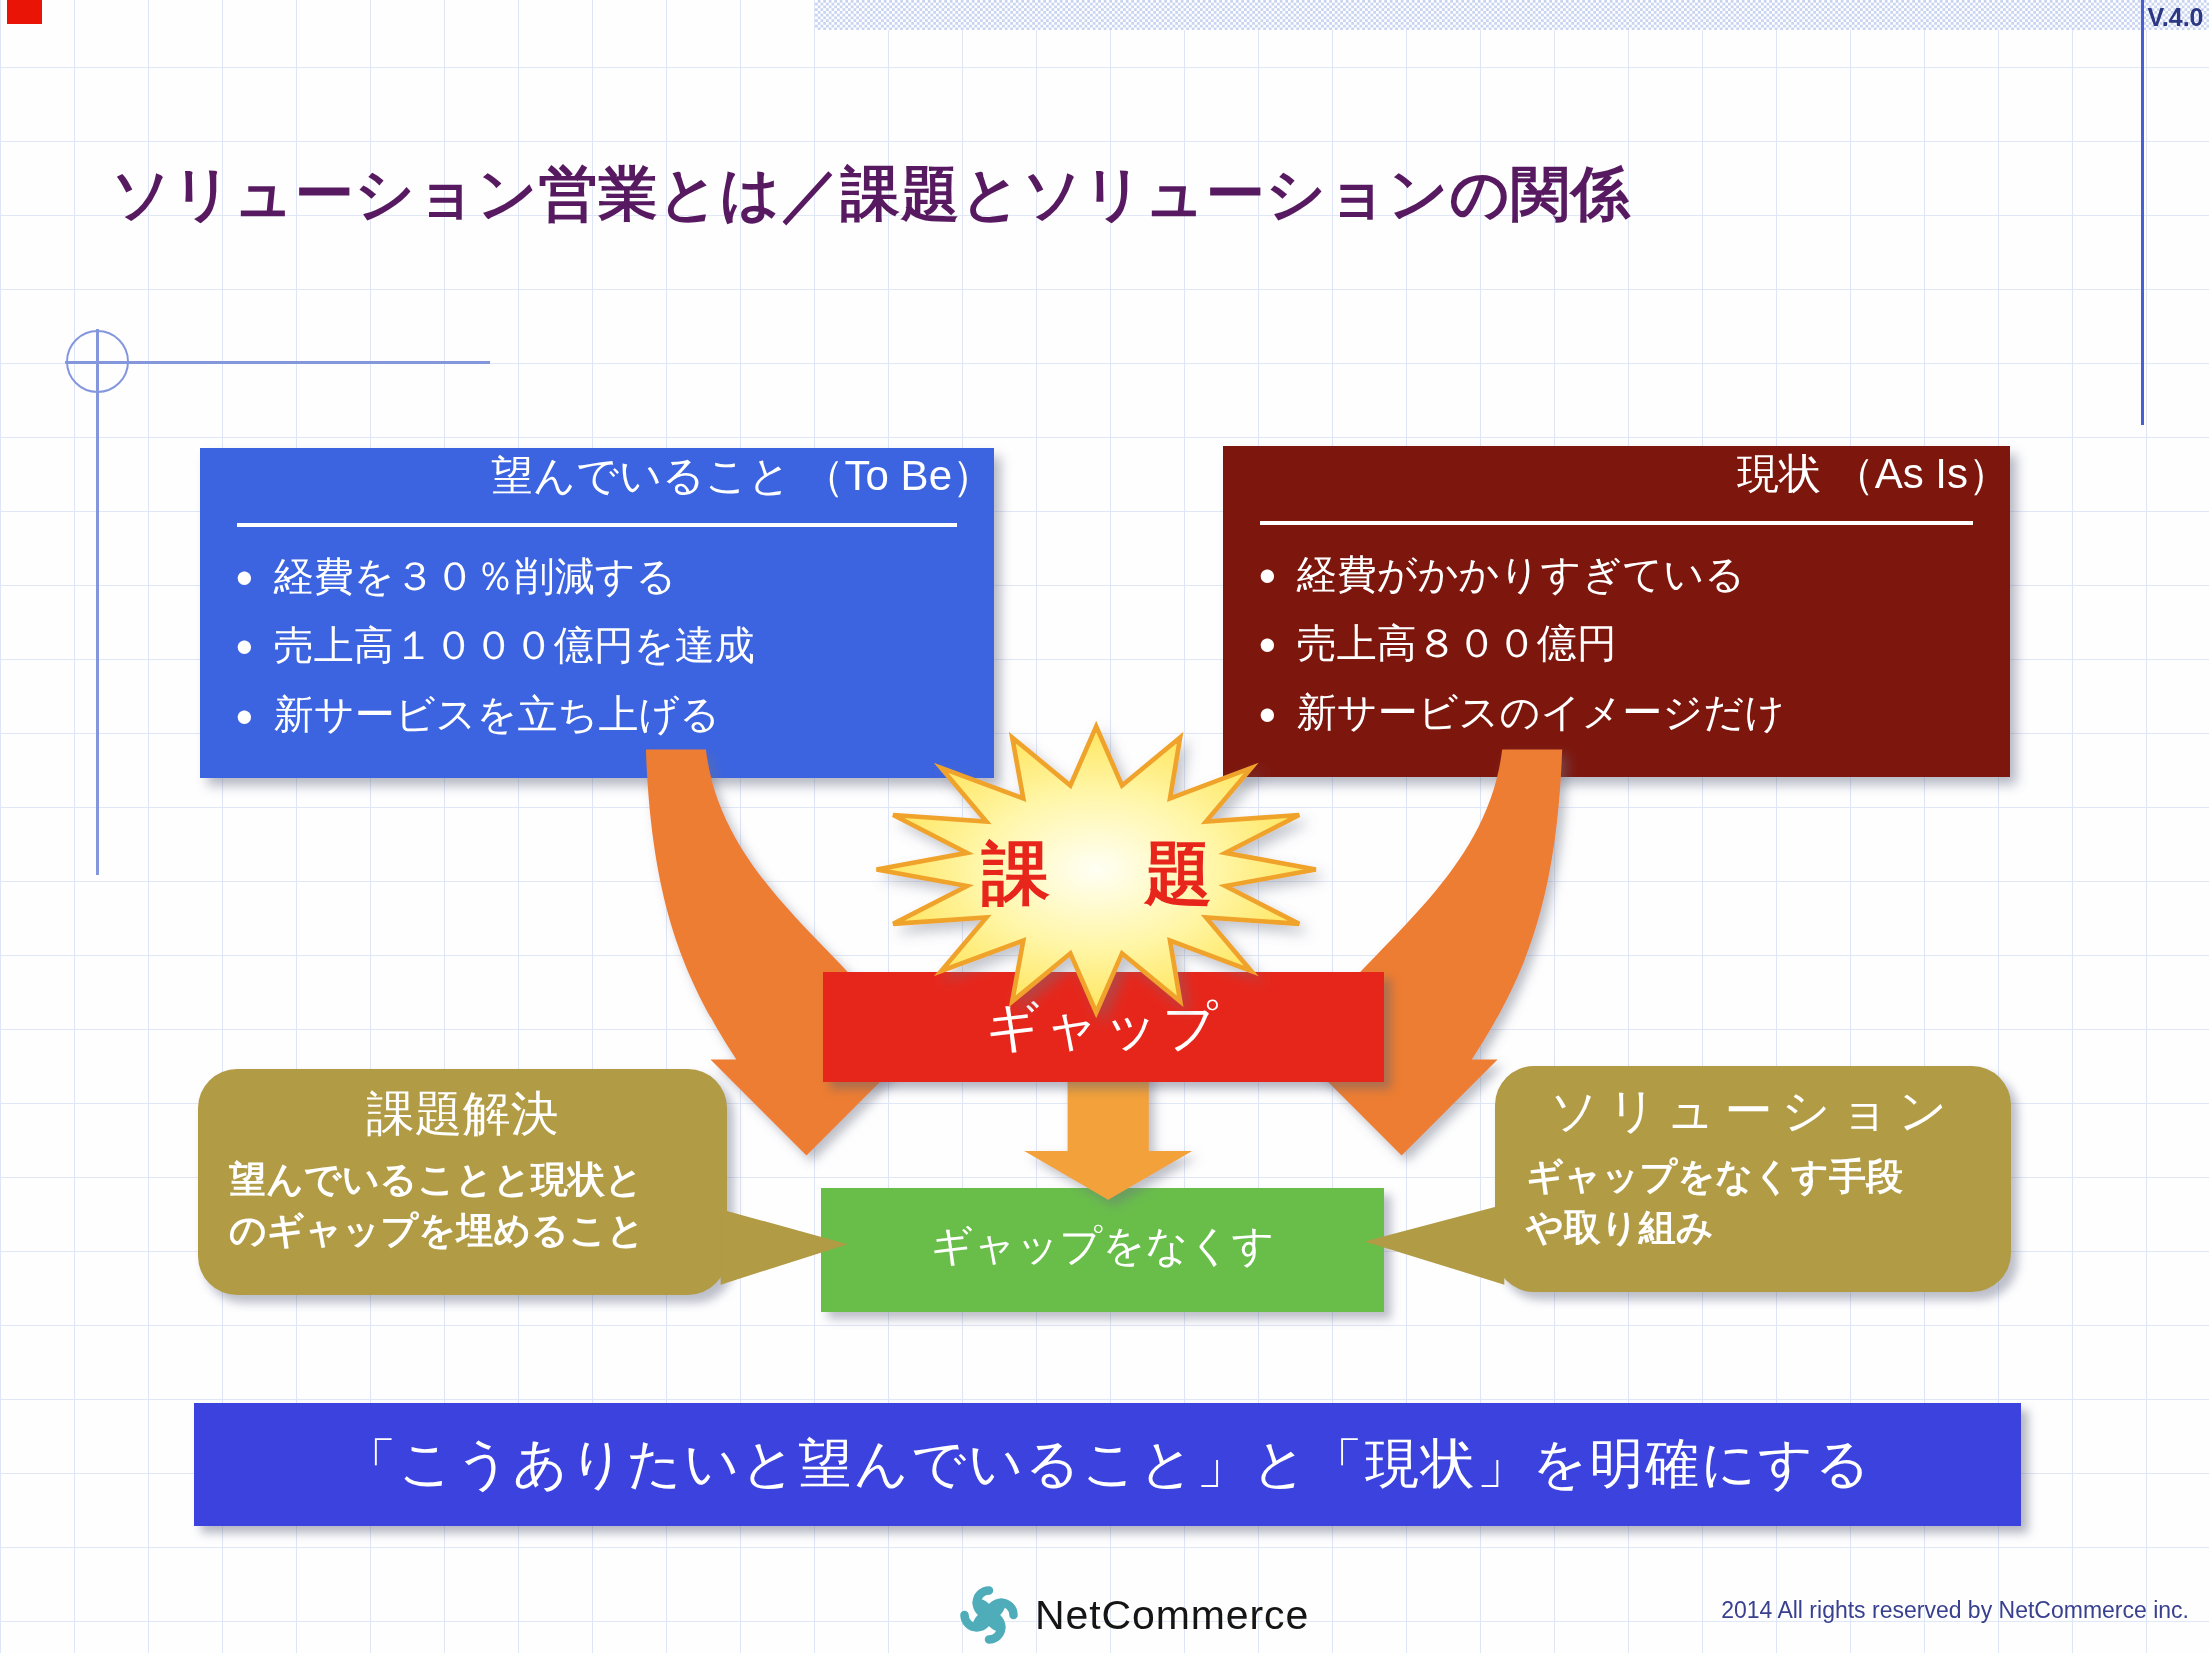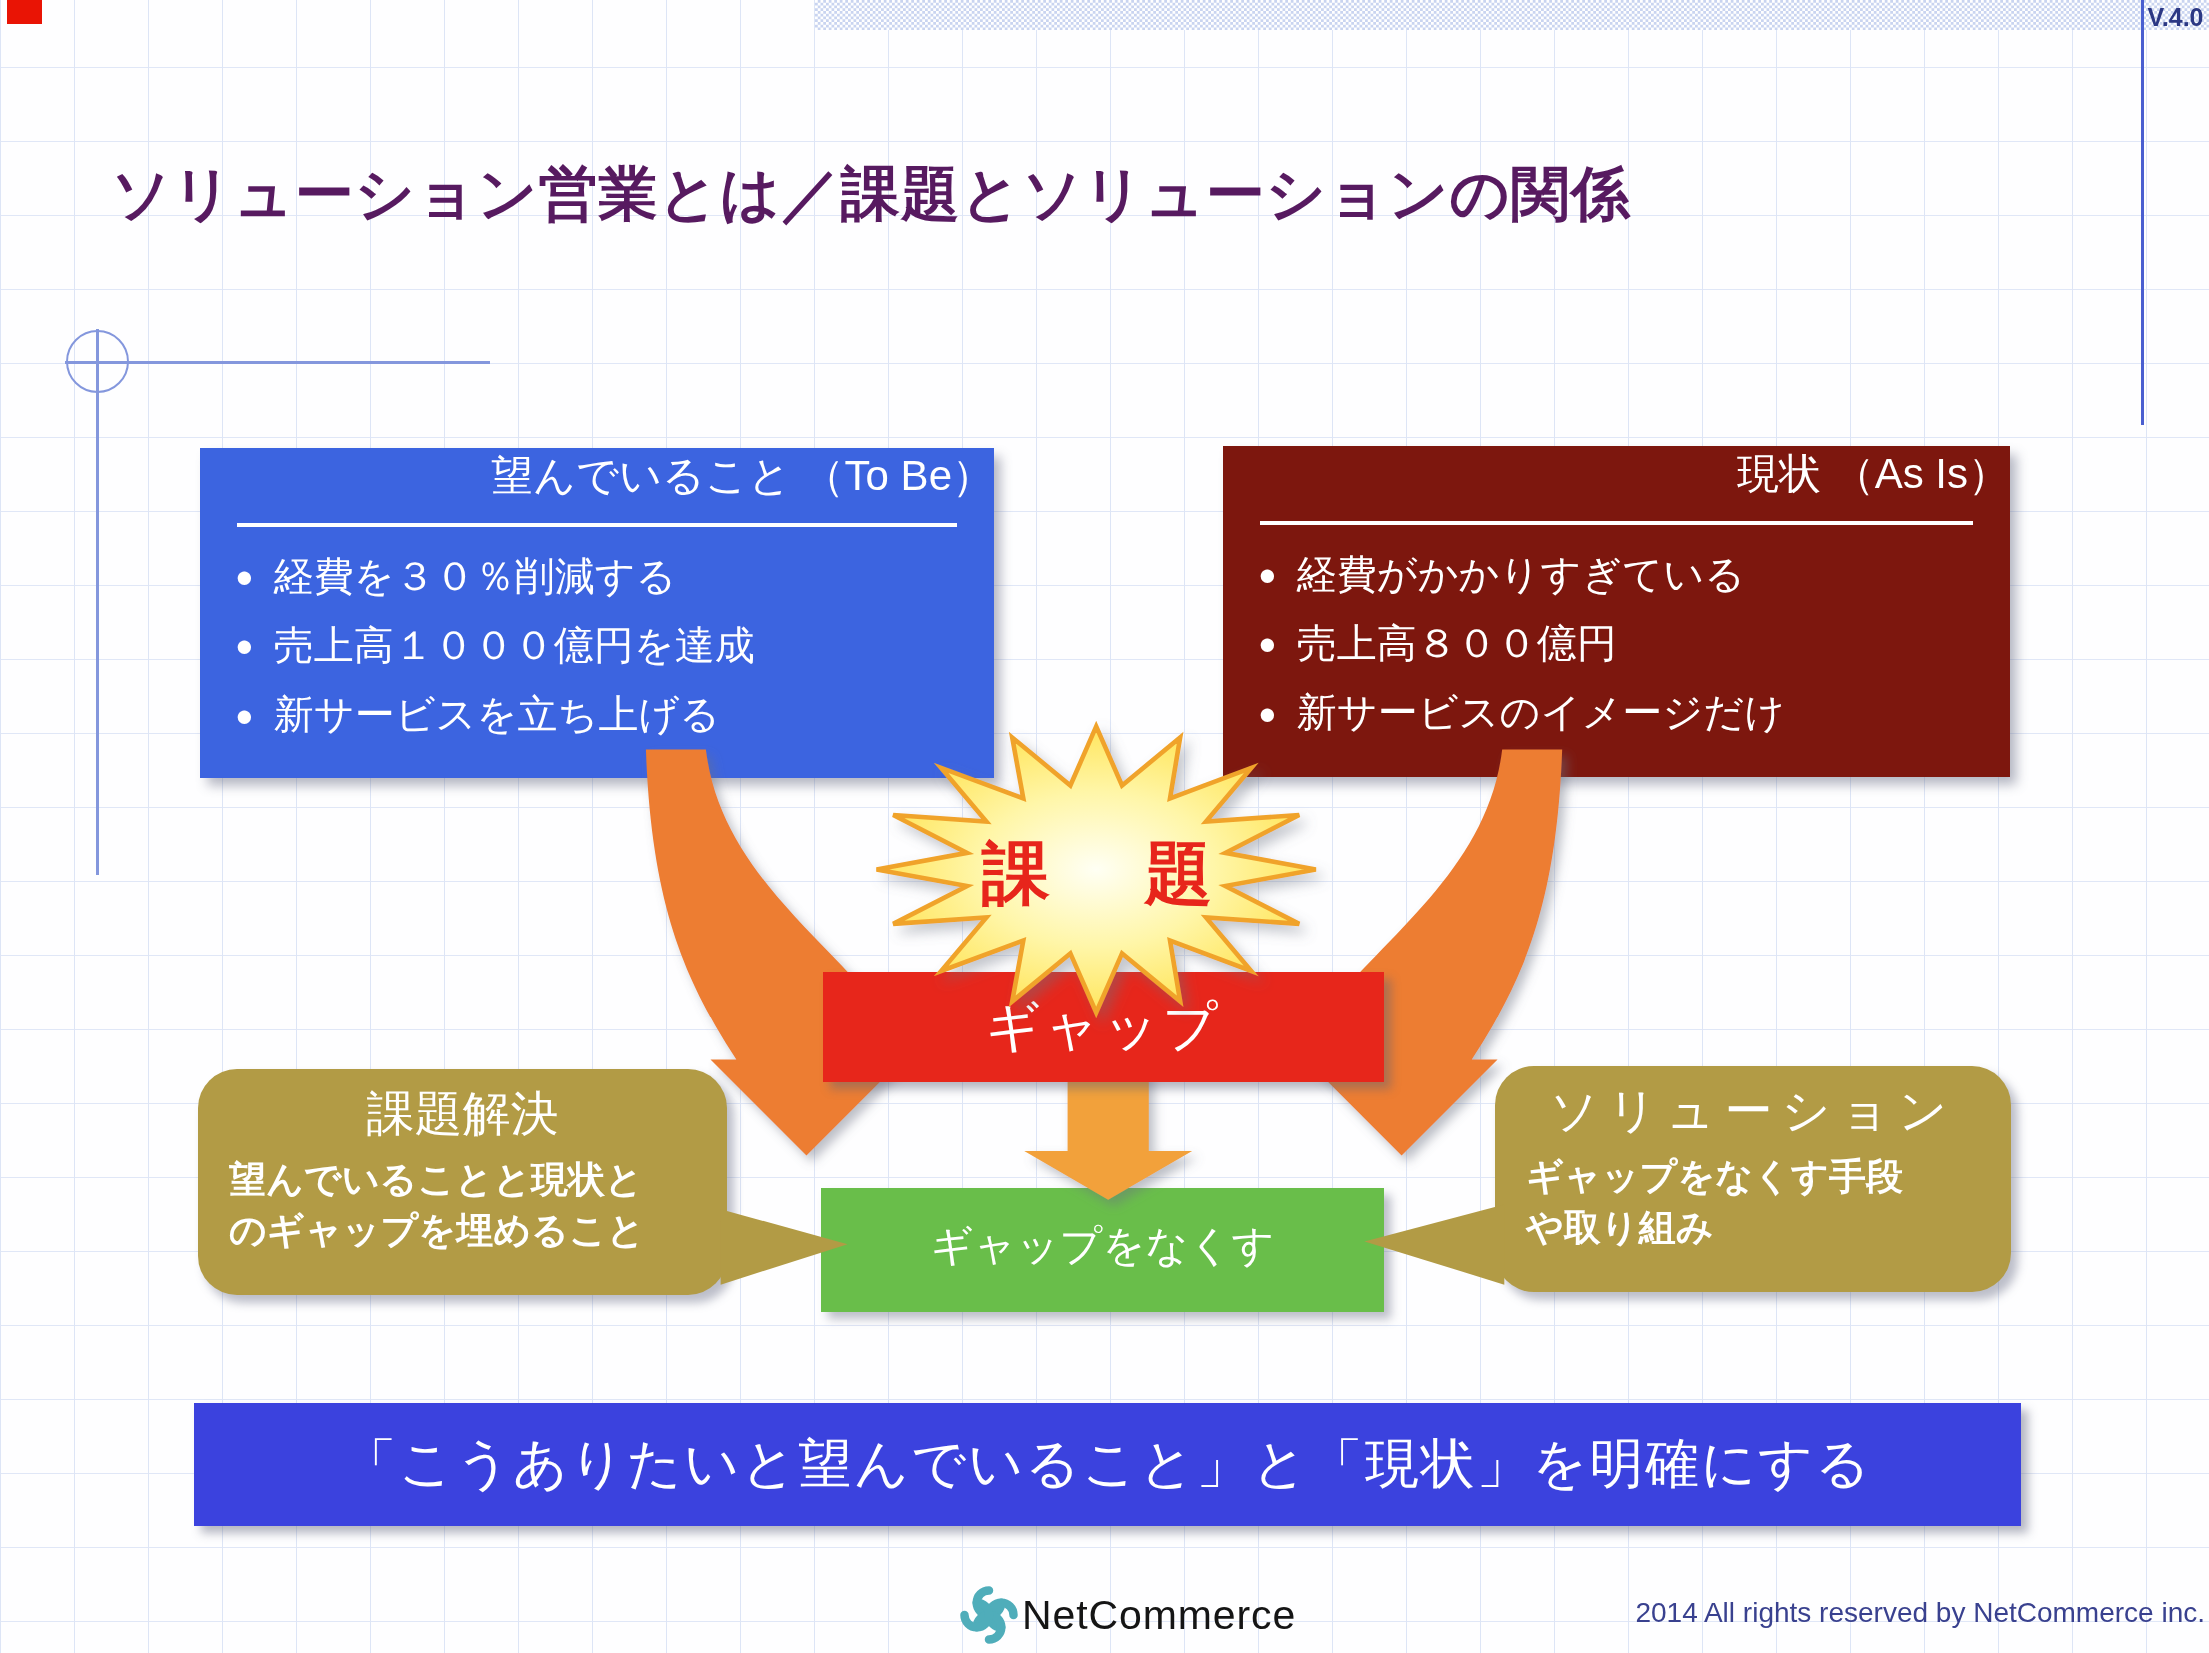--- a/index.html
+++ b/index.html
@@ -53,22 +53,22 @@
   
   .banner{position:absolute;left:194px;top:1403px;width:1827px;height:123px;background:#3b42de;z-index:2;
     display:flex;align-items:center;justify-content:center;color:#fff;font-size:54px;letter-spacing:1.8px;
     box-shadow:6.5px 7.4px 9.2px rgba(90,95,120,.45);}
   
   .layer{position:absolute;left:0;top:0;width:2209px;height:1654px;pointer-events:none;}
   .layer-arrows{z-index:4;}
   .layer-star{z-index:6;}
   
   .footer-brand{position:absolute;left:956px;top:1580px;height:70px;display:flex;align-items:center;z-index:2;}
-  .brand-text{font-size:41px;color:#151515;letter-spacing:0.9px;}
-  .copyright{position:absolute;right:4px;top:1597px;font-size:28px;color:#39418f;z-index:2;}
+  .brand-text{font-size:41px;color:#151515;letter-spacing:0.9px;margin-left:13px;}
+  .copyright{position:absolute;right:20px;top:1597px;font-size:23px;color:#39418f;z-index:2;}
   .star-label{font-size:74px;font-weight:bold;fill:#e7251b;letter-spacing:14px;}
 </style>
 </head>
 <body>
 
 <div class="slide">
 
   <div class="top-band"></div>
   <div class="corner-red"></div>
   <div class="right-vline"></div>

